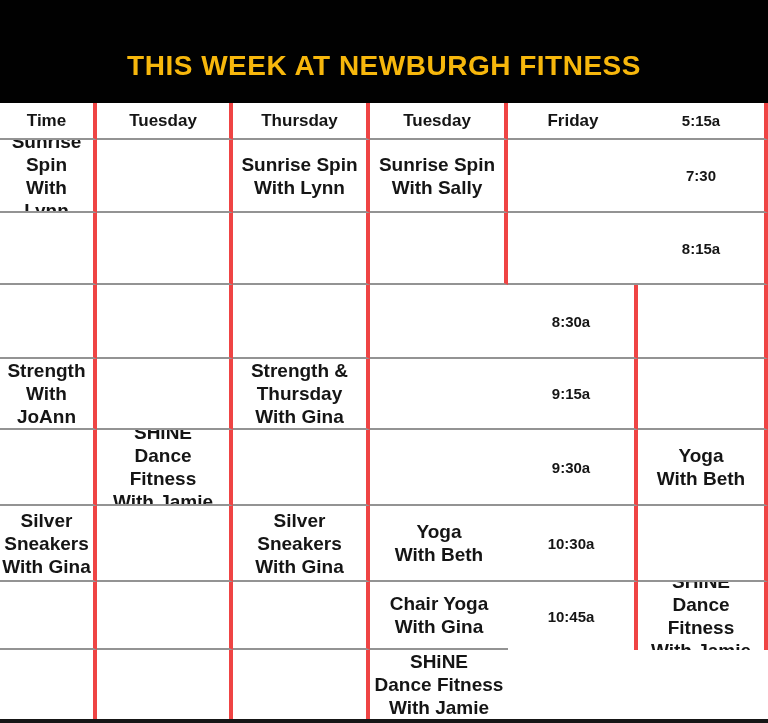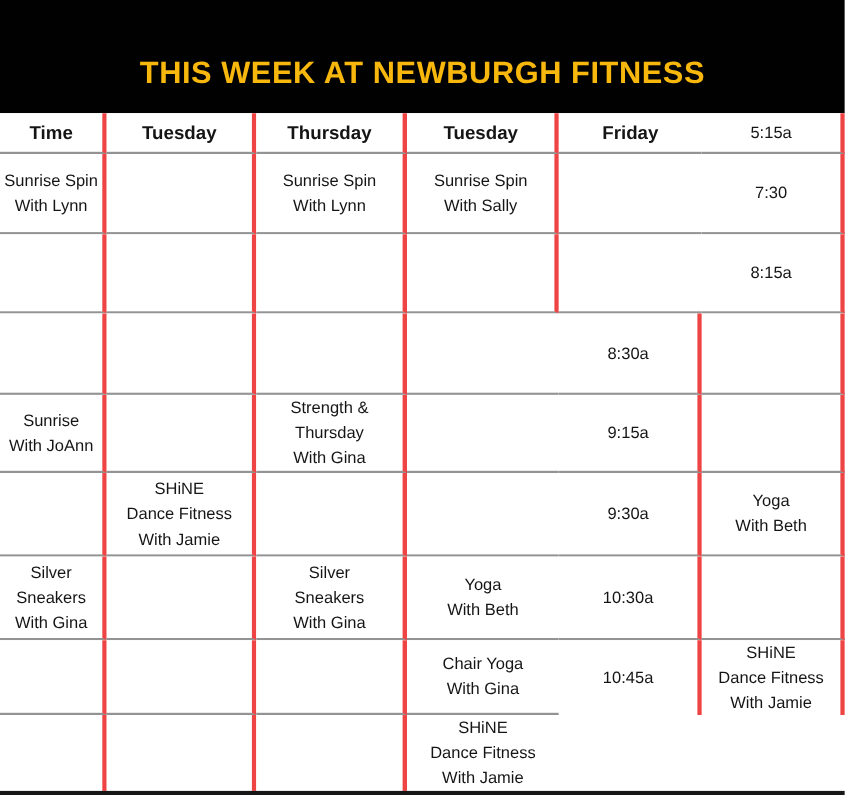--- a/index.html
+++ b/index.html
@@ -58,25 +58,25 @@
     overflow: hidden;
   }
   .cell.last-col { border-right: none; }
   .cell.last-row { border-bottom: none; }
   .cell.header {
     font-size: 17px;
     font-weight: bold;
   }
   .cell.time {
     font-size: 15px;
-    font-weight: normal;
+    font-weight: bold;
   }
   .cell.class-slot {
-    font-size: 15px;
-    font-weight: normal;
+    font-size: 19px;
+    font-weight: bold;
     line-height: 23px;
     padding: 0 2px;
   }
   
   .bottom-edge {
     height: 4px;
     background: #161616;
   }
 </style>
 </head>
@@ -114,21 +114,21 @@
       <div class="cell class-slot"></div>
       <div class="cell class-slot last-col"></div>
       <div class="cell time">8:15a</div>
       <div class="cell class-slot"></div>
       <div class="cell class-slot"></div>
       <div class="cell class-slot"></div>
       <div class="cell class-slot last-col"></div>
       <div class="cell time">8:30a</div>
       <div class="cell class-slot"></div>
       <div class="cell class-slot">
-        <div>Sunrise</div>
+        <div>Strength</div>
         <div>With JoAnn</div>
       </div>
       <div class="cell class-slot"></div>
       <div class="cell class-slot">
         <div>Strength &amp;</div>
         <div>Thursday</div>
         <div>With Gina</div>
       </div>
       <div class="cell class-slot last-col"></div>
       <div class="cell time">9:15a</div>

